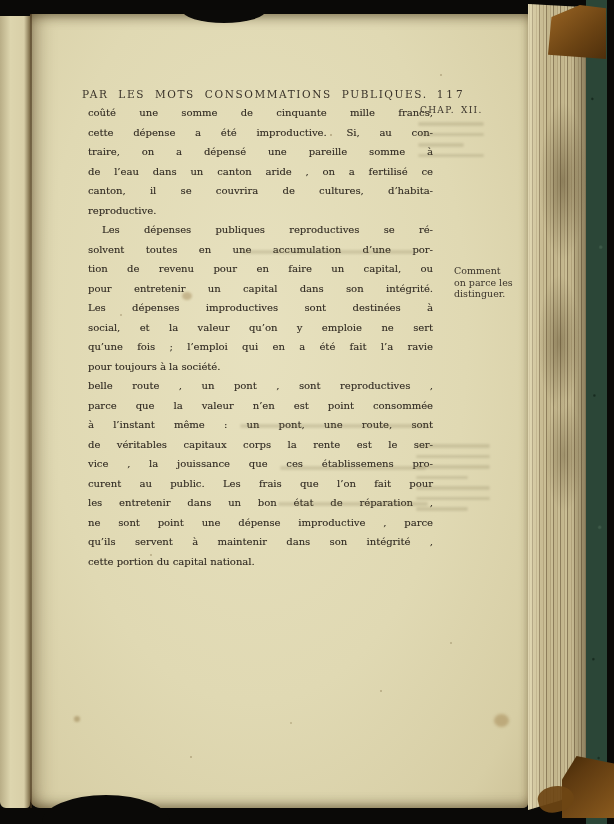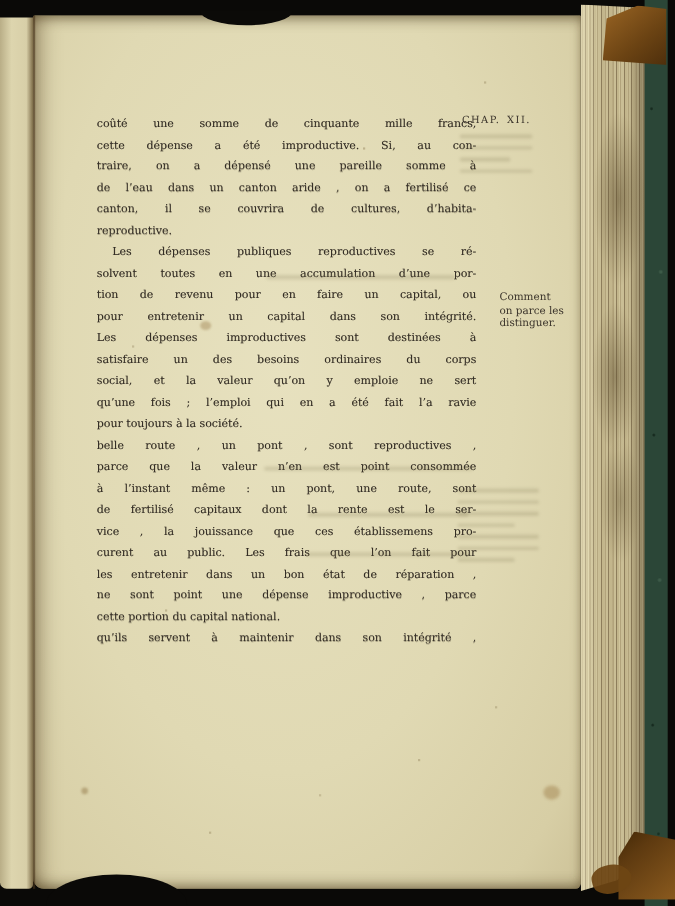--- a/index.html
+++ b/index.html
@@ -99,20 +99,23 @@
 </head>
 <body>
 
 <div class="stage">
 
   <div class="facing"></div>
 
   <div class="page">
     <div class="gutter-line"></div>
 
+    <div class="running-header">
+      <span>PAR LES MOTS CONSOMMATIONS PUBLIQUES.</span><span class="page-number">117</span>
+    </div>
 
     <div class="margin-note chap">CHAP. XII.</div>
 
     <div class="margin-note comment" id="comment-note">
         <div>Comment</div>
         <div>on parce les</div>
         <div>distinguer.</div>
       </div>
 
     <div class="body-text" id="body-text">
@@ -120,34 +123,33 @@
         <div class="line">cette dépense a été improductive. Si, au con-</div>
         <div class="line">traire, on a dépensé une pareille somme à</div>
         <div class="line">de l’eau dans un canton aride , on a fertilisé ce</div>
         <div class="line">canton, il se couvrira de cultures, d’habita-</div>
         <div class="line end">reproductive.</div>
         <div class="line indent">Les dépenses publiques reproductives se ré-</div>
         <div class="line">solvent toutes en une accumulation d’une por-</div>
         <div class="line">tion de revenu pour en faire un capital, ou</div>
         <div class="line">pour entretenir un capital dans son intégrité.</div>
         <div class="line">Les dépenses improductives sont destinées à</div>
-        <div class="line">satisfaire un des besoins ordinaires du corps</div>
         <div class="line">social, et la valeur qu’on y emploie ne sert</div>
         <div class="line">qu’une fois ; l’emploi qui en a été fait l’a ravie</div>
         <div class="line end">pour toujours à la société.</div>
         <div class="line">belle route , un pont , sont reproductives ,</div>
         <div class="line">parce que la valeur n’en est point consommée</div>
         <div class="line">à l’instant même : un pont, une route, sont</div>
-        <div class="line">de fertilisé capitaux dont la rente est le ser-</div>
+        <div class="line">de véritables capitaux corps la rente est le ser-</div>
         <div class="line">vice , la jouissance que ces établissemens pro-</div>
         <div class="line">curent au public. Les frais que l’on fait pour</div>
         <div class="line">les entretenir dans un bon état de réparation ,</div>
         <div class="line">ne sont point une dépense improductive , parce</div>
+        <div class="line">qu’ils servent à maintenir dans son intégrité ,</div>
         <div class="line end">cette portion du capital national.</div>
-        <div class="line">qu’ils servent à maintenir dans son intégrité ,</div>
       </div>
 
     <div class="ghost g-margin-1">
         <i></i>
         <i></i>
         <i class="short"></i>
         <i></i>
       </div>
     <div class="ghost g-margin-2">
         <i></i>

